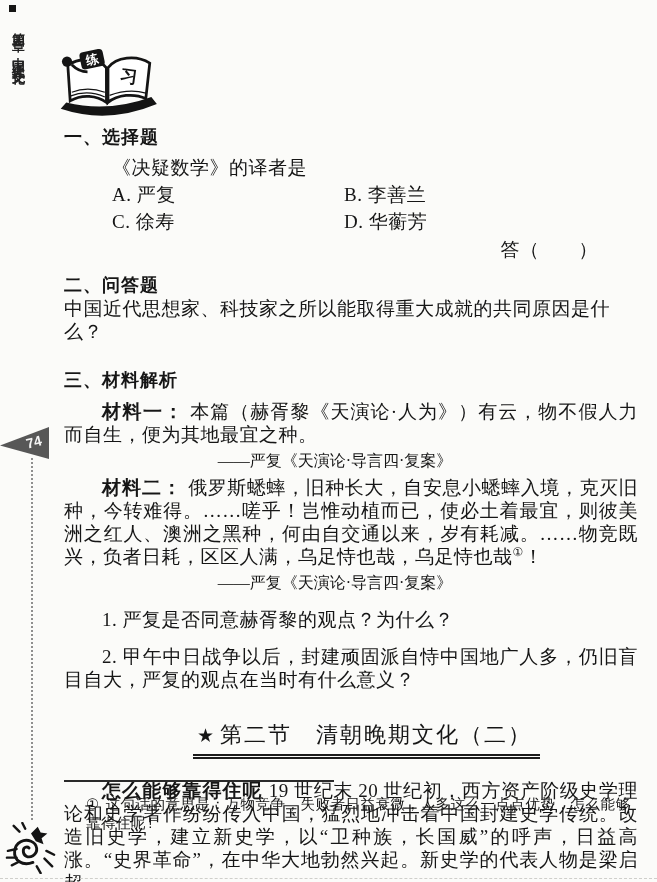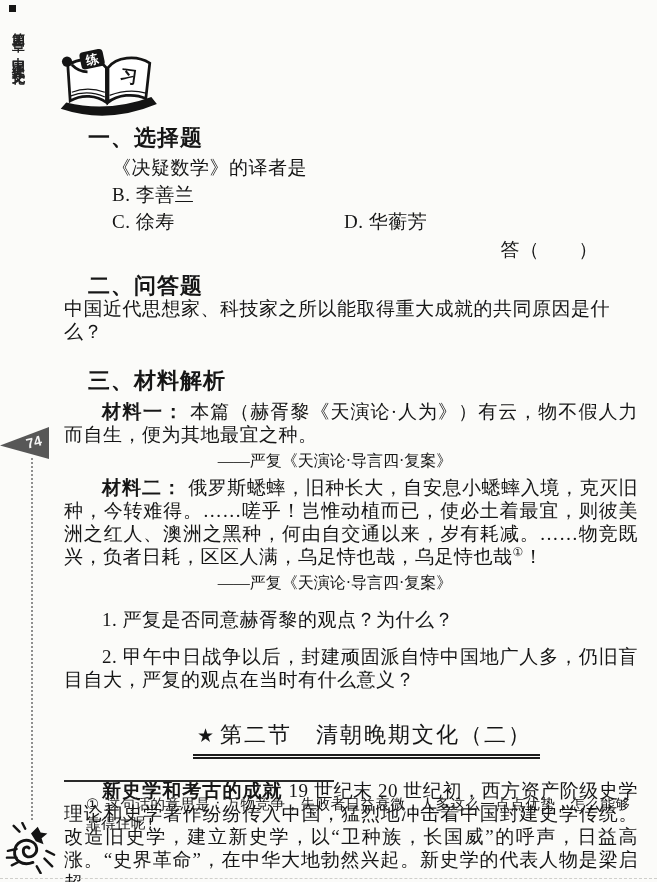--- a/index.html
+++ b/index.html
@@ -29,21 +29,21 @@
   .dragon { position:absolute; left:4px; top:822px; }
   .bottom-edge { position:absolute; left:0; right:0; bottom:3px; border-top:1px dashed #cfcfcb; }
 
   
   .book-icon { position:absolute; left:56px; top:44px; }
 
   
   .main { position:absolute; left:64px; right:19px; top:126px; font-size:19px; line-height:23px; letter-spacing:0.5px; }
   .hd {
     font-family:"Liberation Sans","DejaVu Sans",sans-serif;
-    font-weight:700; font-size:22px; letter-spacing:1px; margin-left:24px;
+    font-weight:700; font-size:18px; letter-spacing:1px; 
   }
   .q-indent { margin-left:48px; margin-top:7px; }
   .opt-row { display:flex; margin-left:48px; margin-top:4px; }
   .opt-row .opt:first-child { width:232px; }
   .answer-line { text-align:right; padding-right:40px; margin-top:5px; }
   .sec2 { margin-top:13px; }
   .qa-q { }
   .sec3 { margin-top:26px; }
   .material { margin-top:8px; text-indent:2em; text-align:justify; }
   .material .lead, .para .lead {
@@ -97,20 +97,21 @@
     </g>
     <text x="92" y="48" text-anchor="middle" fill="#141414" font-size="22" font-weight="bold" font-family="'Liberation Sans',sans-serif" transform="rotate(8 92 44)">习</text>
   </svg>
 </div>
 
 <div class="main">
 
   <div class="hd">一、选择题</div>
   <div class="q-indent">《决疑数学》的译者是</div>
   <div class="opt-row">
+    <span class="opt"><span>A.</span> <span>严复</span></span>
     <span class="opt"><span>B.</span> <span>李善兰</span></span>
   </div>
   <div class="opt-row">
     <span class="opt"><span>C.</span> <span>徐寿</span></span>
     <span class="opt"><span>D.</span> <span>华蘅芳</span></span>
   </div>
   <div class="answer-line">答（　　）</div>
 
   <div class="hd sec2">二、问答题</div>
   <div class="qa-q">中国近代思想家、科技家之所以能取得重大成就的共同原因是什么？</div>
@@ -128,21 +129,21 @@
   <div class="source">——严复《天演论·导言四·复案》</div>
 
   <div class="mq">1. 严复是否同意赫胥黎的观点？为什么？</div>
   <div class="mq">2. 甲午中日战争以后，封建顽固派自恃中国地广人多，仍旧盲目自大，严复的观点在当时有什么意义？</div>
 
   <div class="section-title-wrap">
     <span class="section-title"><span class="star">★</span><span>第二节　清朝晚期文化（二）</span></span>
   </div>
 
   <div class="para">
-    <span class="lead">新史学和考古的成就</span><span>19 世纪末 20 世纪初，西方资产阶级史学理论和史学著作纷纷传入中国，猛烈地冲击着中国封建史学传统。改造旧史学，建立新史学，以“卫种族，长国威”的呼声，日益高涨。“史界革命”，在中华大地勃然兴起。新史学的代表人物是梁启超。</span>
+    <span class="lead">怎么能够靠得住呢</span><span>19 世纪末 20 世纪初，西方资产阶级史学理论和史学著作纷纷传入中国，猛烈地冲击着中国封建史学传统。改造旧史学，建立新史学，以“卫种族，长国威”的呼声，日益高涨。“史界革命”，在中华大地勃然兴起。新史学的代表人物是梁启超。</span>
   </div>
 
 </div>
 
 <div class="footer">
   <div class="fn-divider"></div>
   <div class="fn-text">
     <span class="marker">①</span><span>这句话的意思是：万物竞争，失败者日益衰微，人多这么一点点优势，怎么能够靠得住呢!</span>
   </div>
 </div>

